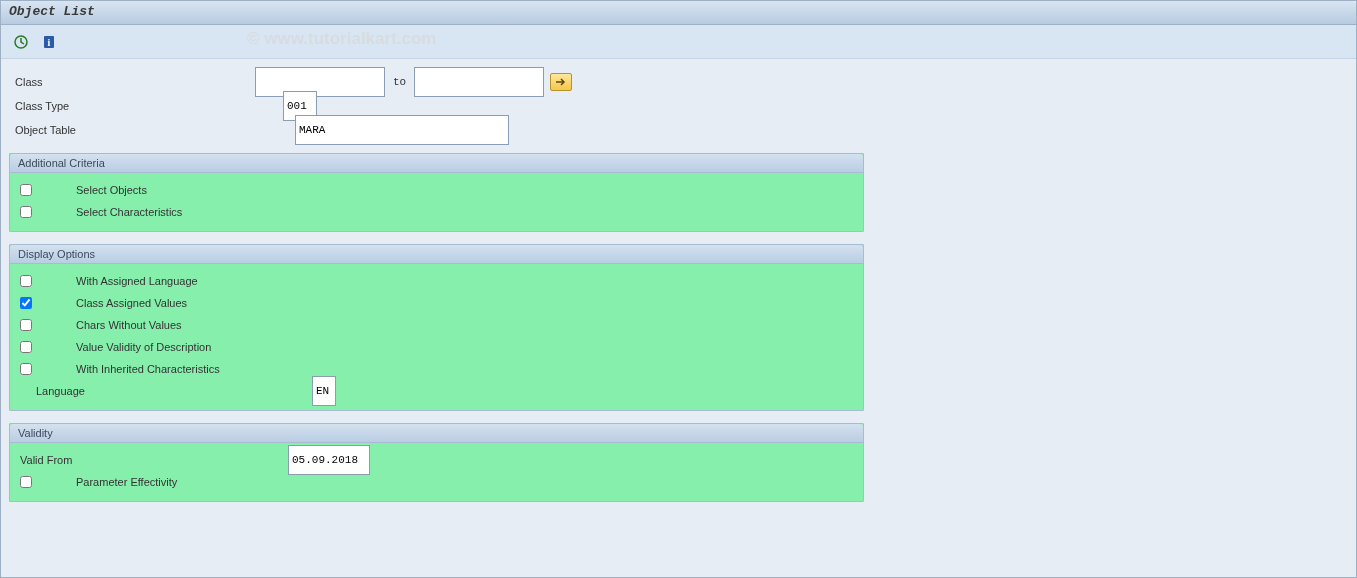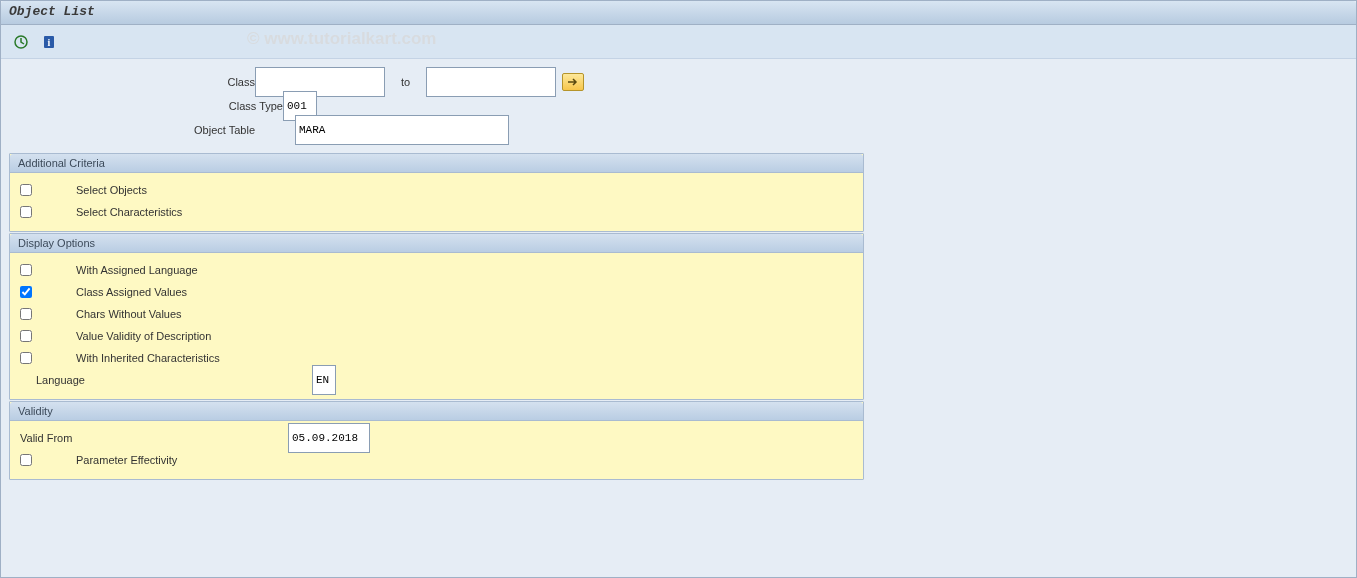--- a/index.html
+++ b/index.html
@@ -67,51 +67,51 @@
     }
     .field-row {
       display: flex;
       align-items: center;
       height: 22px;
       margin-bottom: 2px;
     }
     .field-label {
       width: 244px;
       padding-left: 4px;
-      text-align: right;
     }
     .input-box {
       border: 1px solid #8a9db3;
       background: #fff;
       height: 30px;
       font-family: "Courier New", monospace;
       font-size: 11px;
       padding: 1px 3px;
     }
     .sep-to {
-      padding: 0 16px;
+      padding: 0 8px;
+      font-family: Liberation Mono, monospace;
     }
     .multi-btn {
       width: 22px;
       height: 18px;
       background: linear-gradient(to bottom, #fde89a 0%, #f7c64b 100%);
       border: 1px solid #b5942a;
       border-radius: 2px;
       margin-left: 6px;
       display: inline-flex;
       align-items: center;
       justify-content: center;
       cursor: pointer;
     }
     .groupbox {
       border: 1px solid #a9bbd1;
       border-radius: 1px;
-      margin-bottom: 1px;
+      margin-bottom: 12px;
       width: 855px;
-      background: #fef9c3;
+      background: #86efac;
     }
     .groupbox-header {
       background: linear-gradient(to bottom, #d4e1ef 0%, #b9cde3 100%);
       border-bottom: 1px solid #a9bbd1;
       padding: 3px 8px;
       font-size: 11px;
       color: #3c4a5a;
       border-radius: 3px 3px 0 0;
     }
     .groupbox-body {

